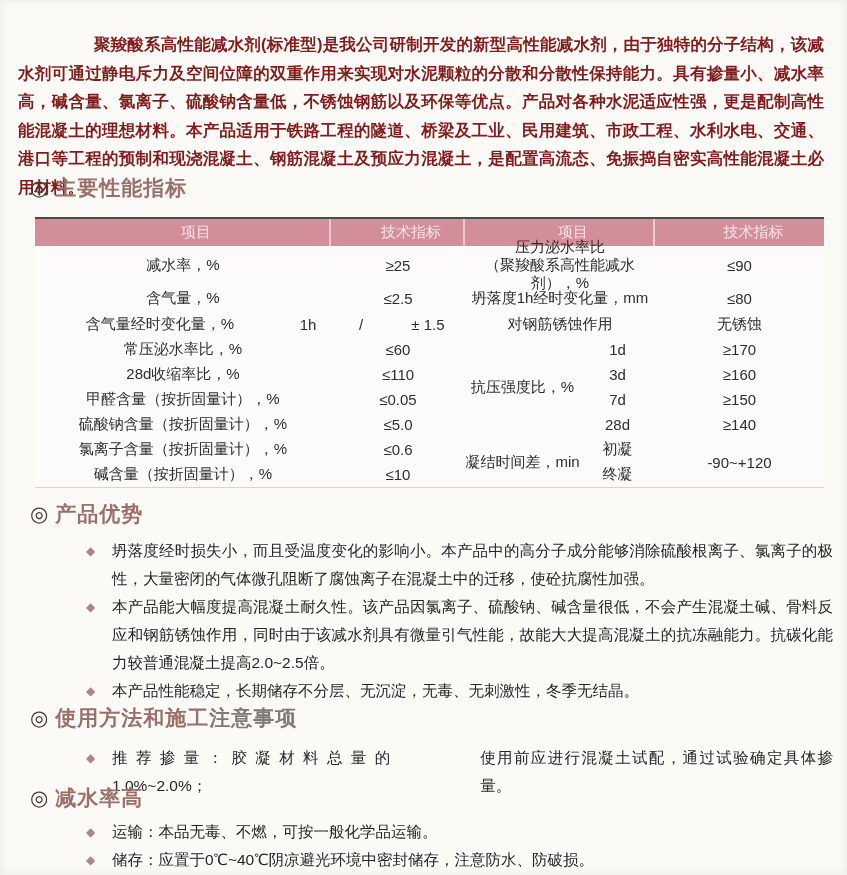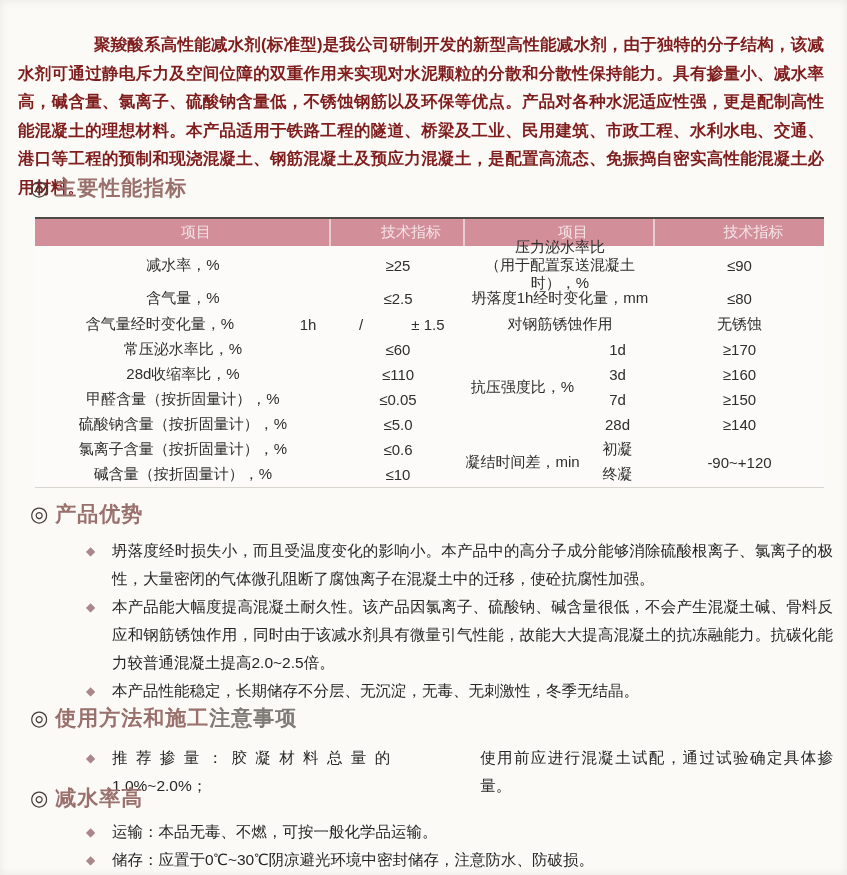--- a/index.html
+++ b/index.html
@@ -116,21 +116,21 @@
         <div class="lrow h25">
           <div class="cell item">碱含量（按折固量计），%</div>
           <div class="cell val">≤10</div>
         </div>
       </div>
 
       <div class="rhalf">
         <div class="rrow h38">
           <div class="cell item two-line">
             <div>压力泌水率比</div>
-            <div>（用于配置泵送混凝土时），%</div>
+            <div>（聚羧酸系高性能减水剂），%</div>
           </div>
           <div class="cell val">≤90</div>
         </div>
         <div class="rrow h28">
           <div class="cell item">坍落度1h经时变化量，mm</div>
           <div class="cell val">≤80</div>
         </div>
         <div class="rrow h25">
           <div class="cell item">对钢筋锈蚀作用</div>
           <div class="cell val">无锈蚀</div>
@@ -203,17 +203,17 @@
     <span class="ring">◎</span>
     <span>减水率高</span>
   </h2>
   <div class="bullets" style="top:818px">
     <div class="bullet">
       <span class="diamond">◆</span>
       <span class="btext">运输：本品无毒、不燃，可按一般化学品运输。</span>
     </div>
     <div class="bullet">
       <span class="diamond">◆</span>
-      <span class="btext">储存：应置于0℃~30℃阴凉避光环境中密封储存，注意防水、防破损。</span>
+      <span class="btext">储存：应置于0℃~40℃阴凉避光环境中密封储存，注意防水、防破损。</span>
     </div>
   </div>
 
 </div>
 
 </body></html>

